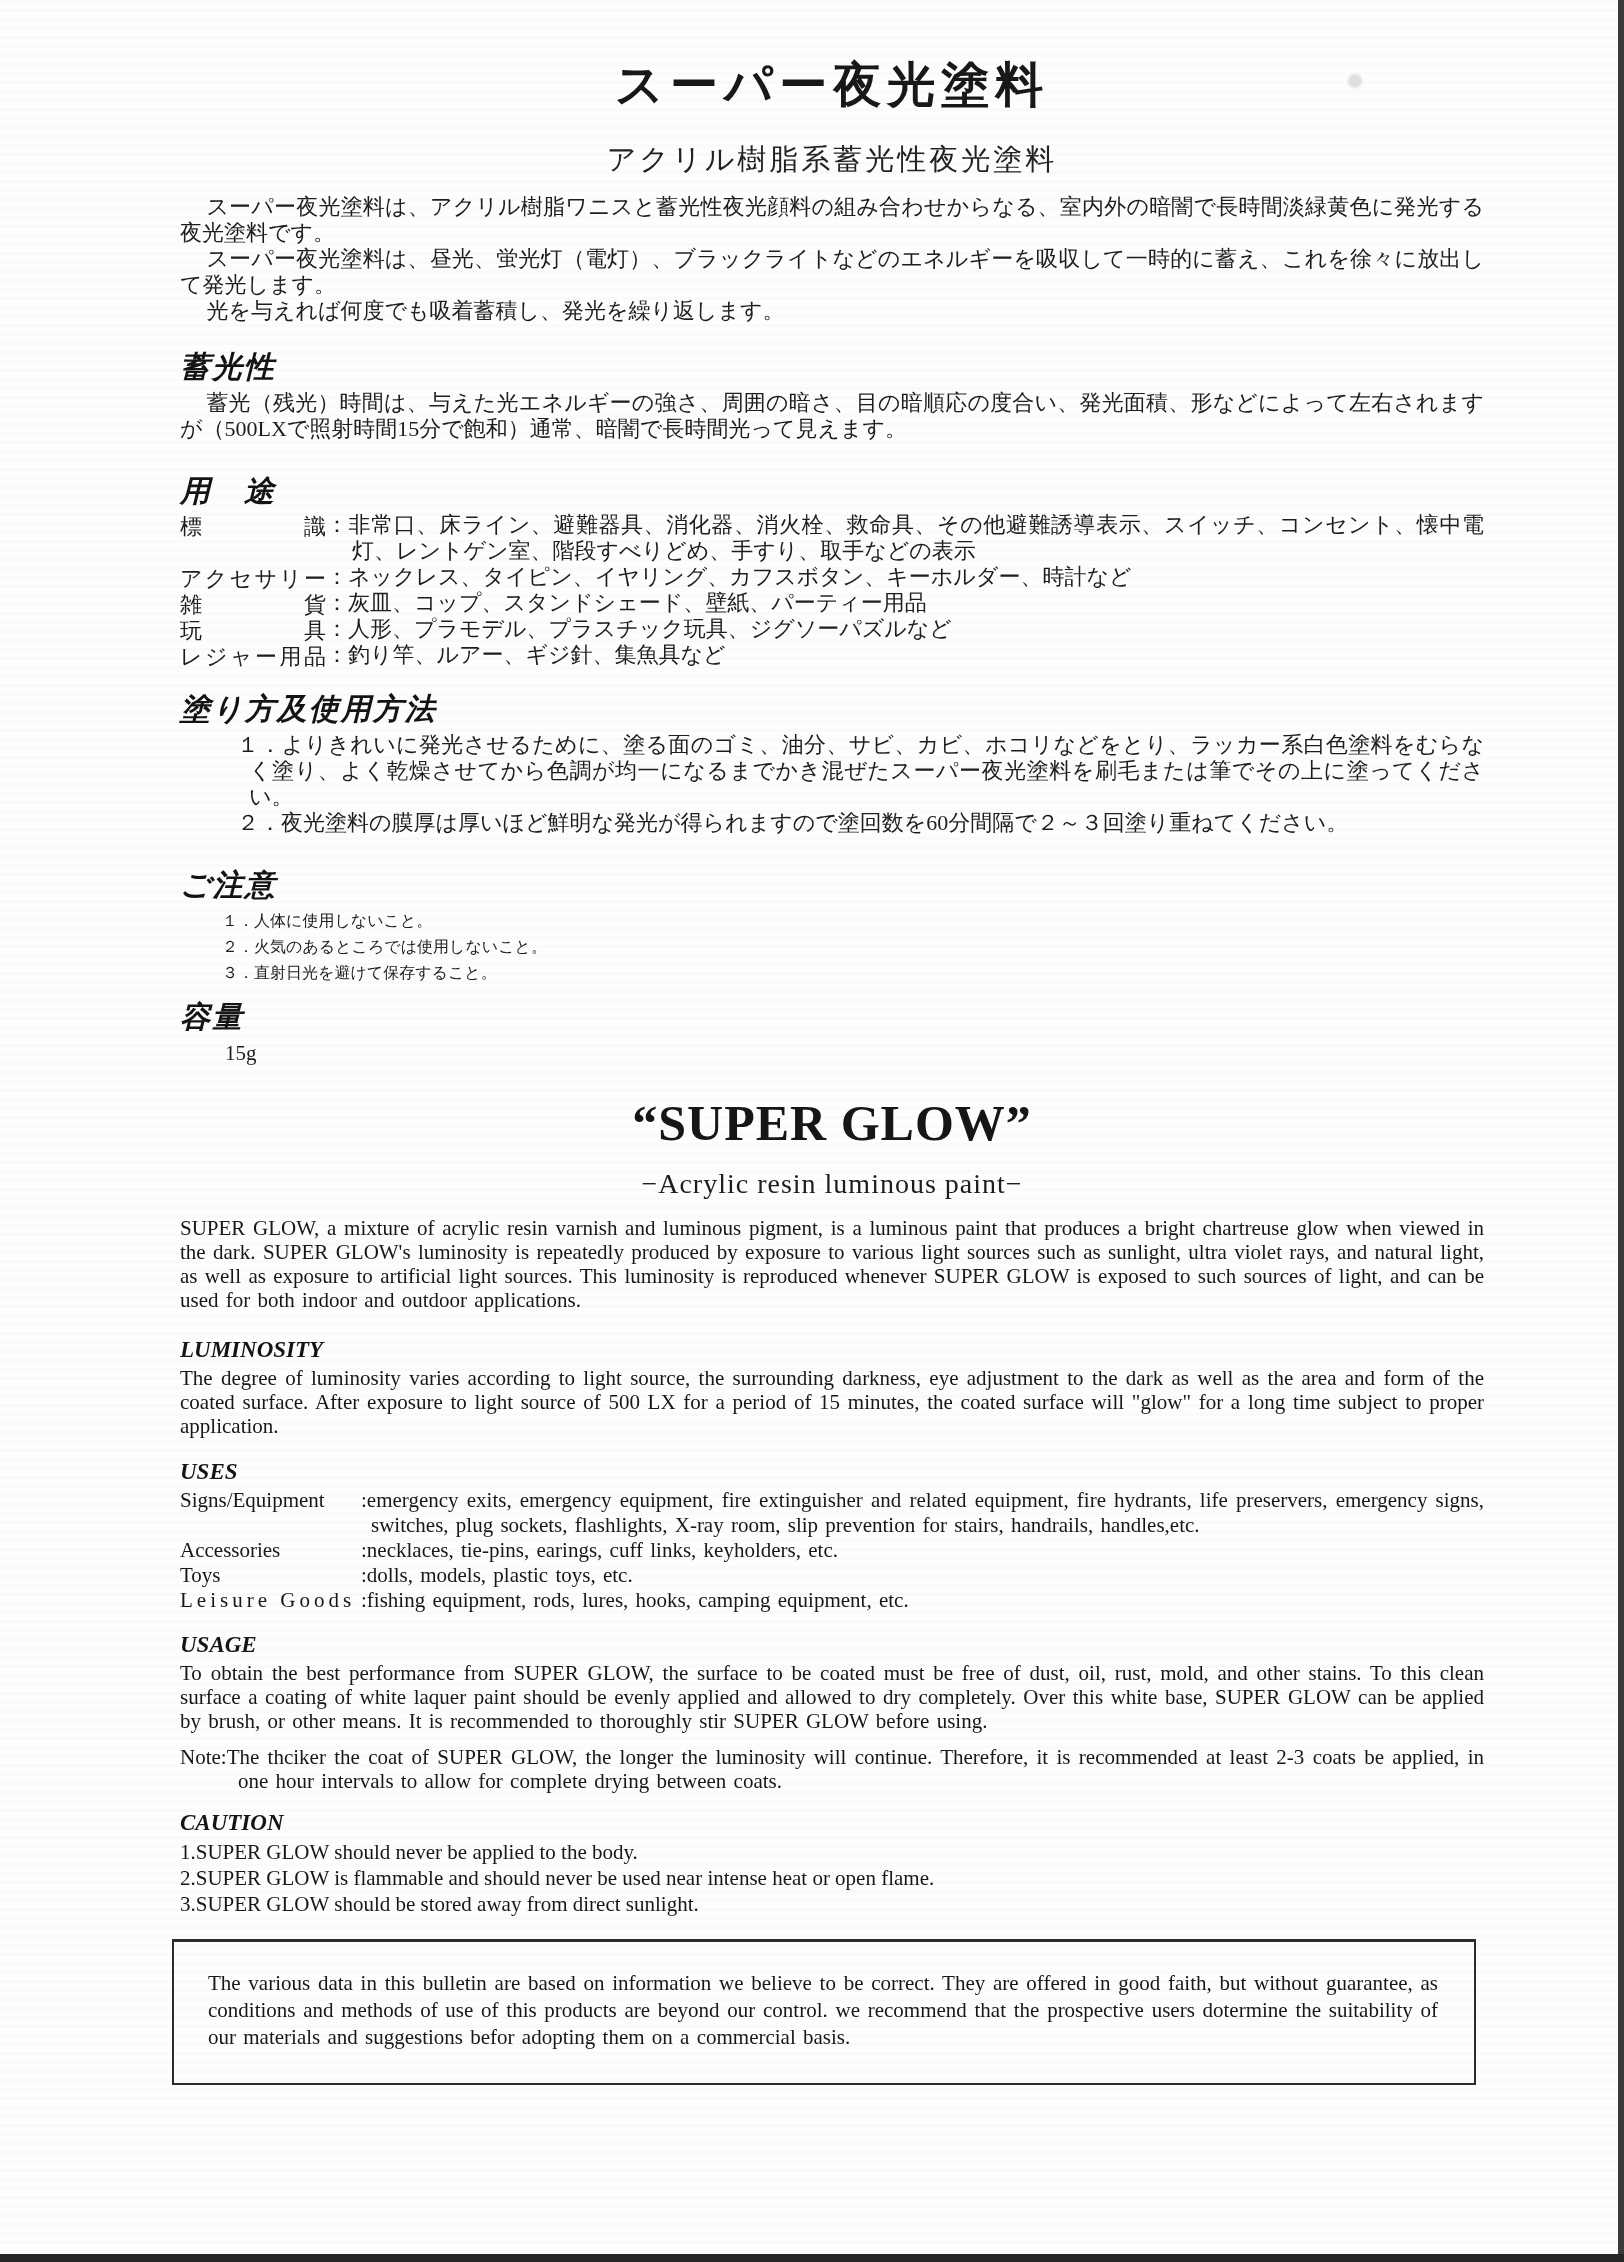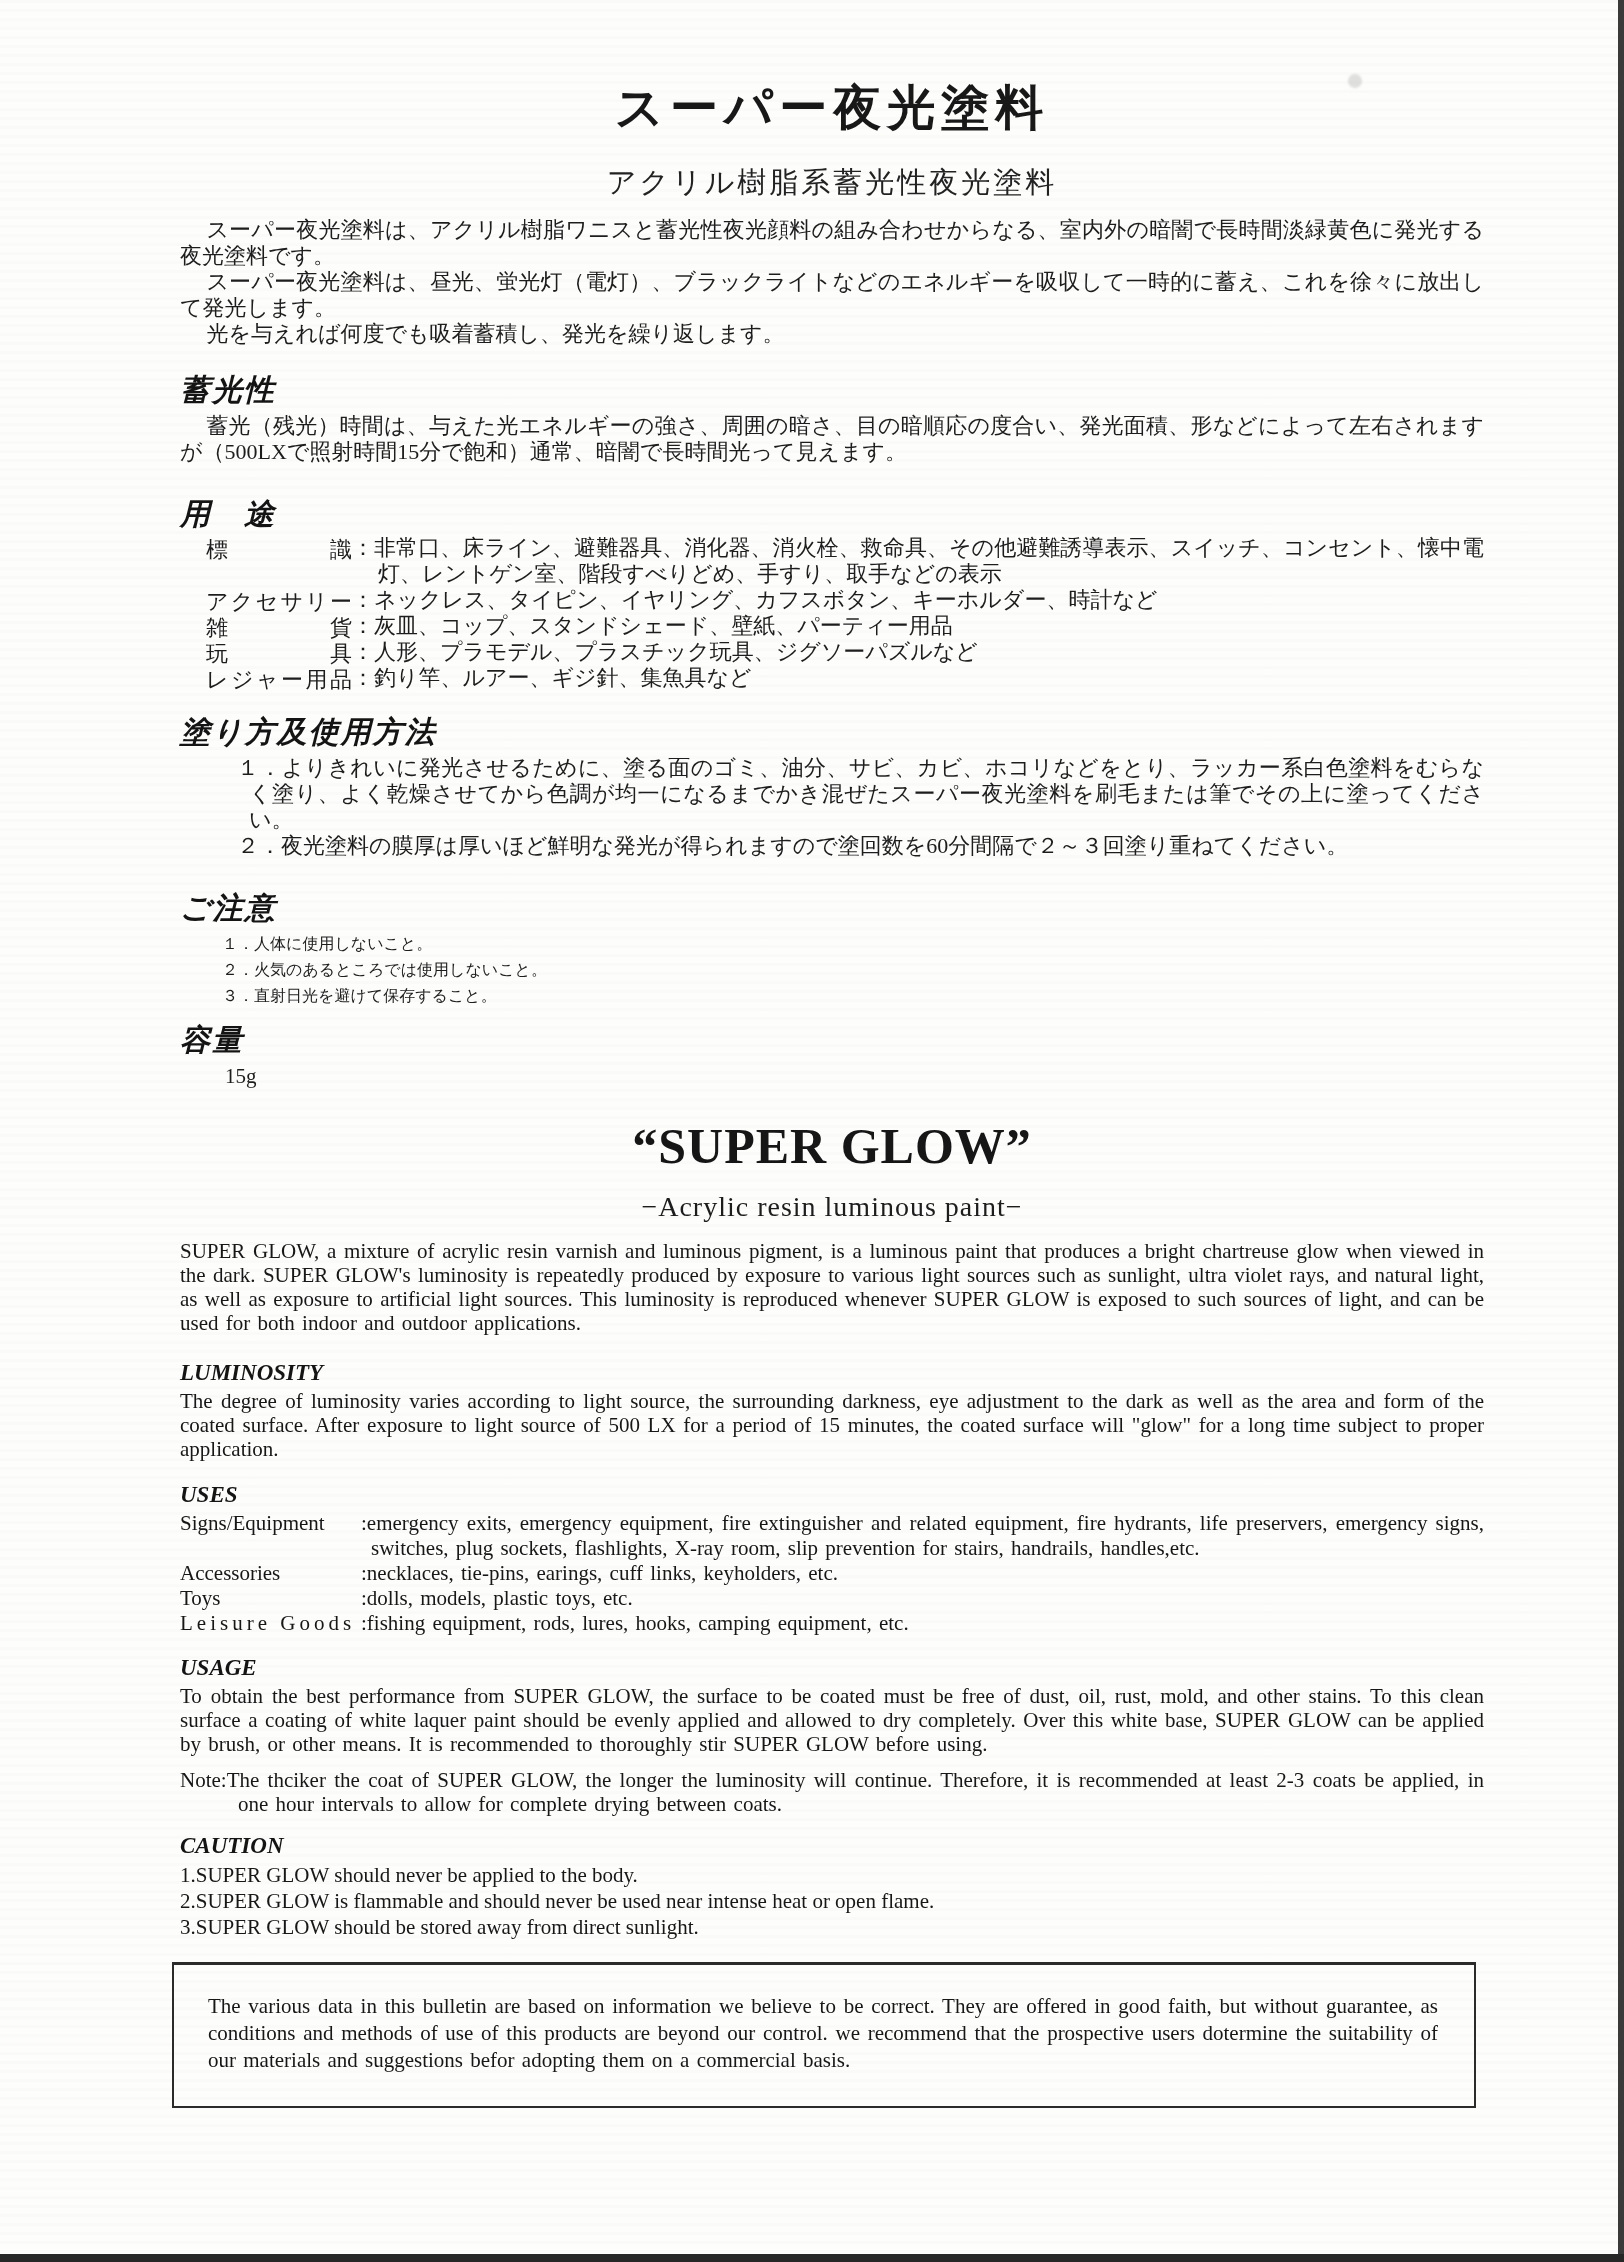--- a/index.html
+++ b/index.html
@@ -11,21 +11,21 @@
     overflow: hidden;
     color: #1c1c1c;
     -webkit-font-smoothing: antialiased;
   }
   
   .page {
     position: relative;
     width: 1624px;
     height: 2262px;
     box-sizing: border-box;
-    padding: 80px 140px 0 180px;
+    padding: 57px 140px 0 180px;
     background:
       repeating-linear-gradient(0deg, rgba(0,0,0,0.012) 0 3px, rgba(0,0,0,0) 3px 9px);
     font-family: "Liberation Serif", "DejaVu Serif", serif;
   }
 
   
   .jp { font-family: "Liberation Serif", "DejaVu Serif", serif; }
   .jp-title {
     margin: 0;
     font-size: 48px;
@@ -60,21 +60,21 @@
     margin: 0 0 4px 0;
     line-height: 38px;
     color: #141414;
   }
   .sec-chikkousei { margin-top: 24px; }
   .sec-yoto      { margin-top: 30px; }
   .sec-nurikata  { margin-top: 20px; }
   .sec-gochui    { margin-top: 30px; }
   .sec-yoryo     { margin-top: 12px; }
 
-  .jp-use-rows { margin-left: 26px; }
+  .jp-use-rows { }
   .jp-use-row { display: flex; }
   .jp-use-label {
     flex: 0 0 146px;
     font-size: 22px;
     line-height: 26px;
     text-align: justify;
     text-align-last: justify;
     color: #1d1d1d;
   }
   .jp-use-text {

